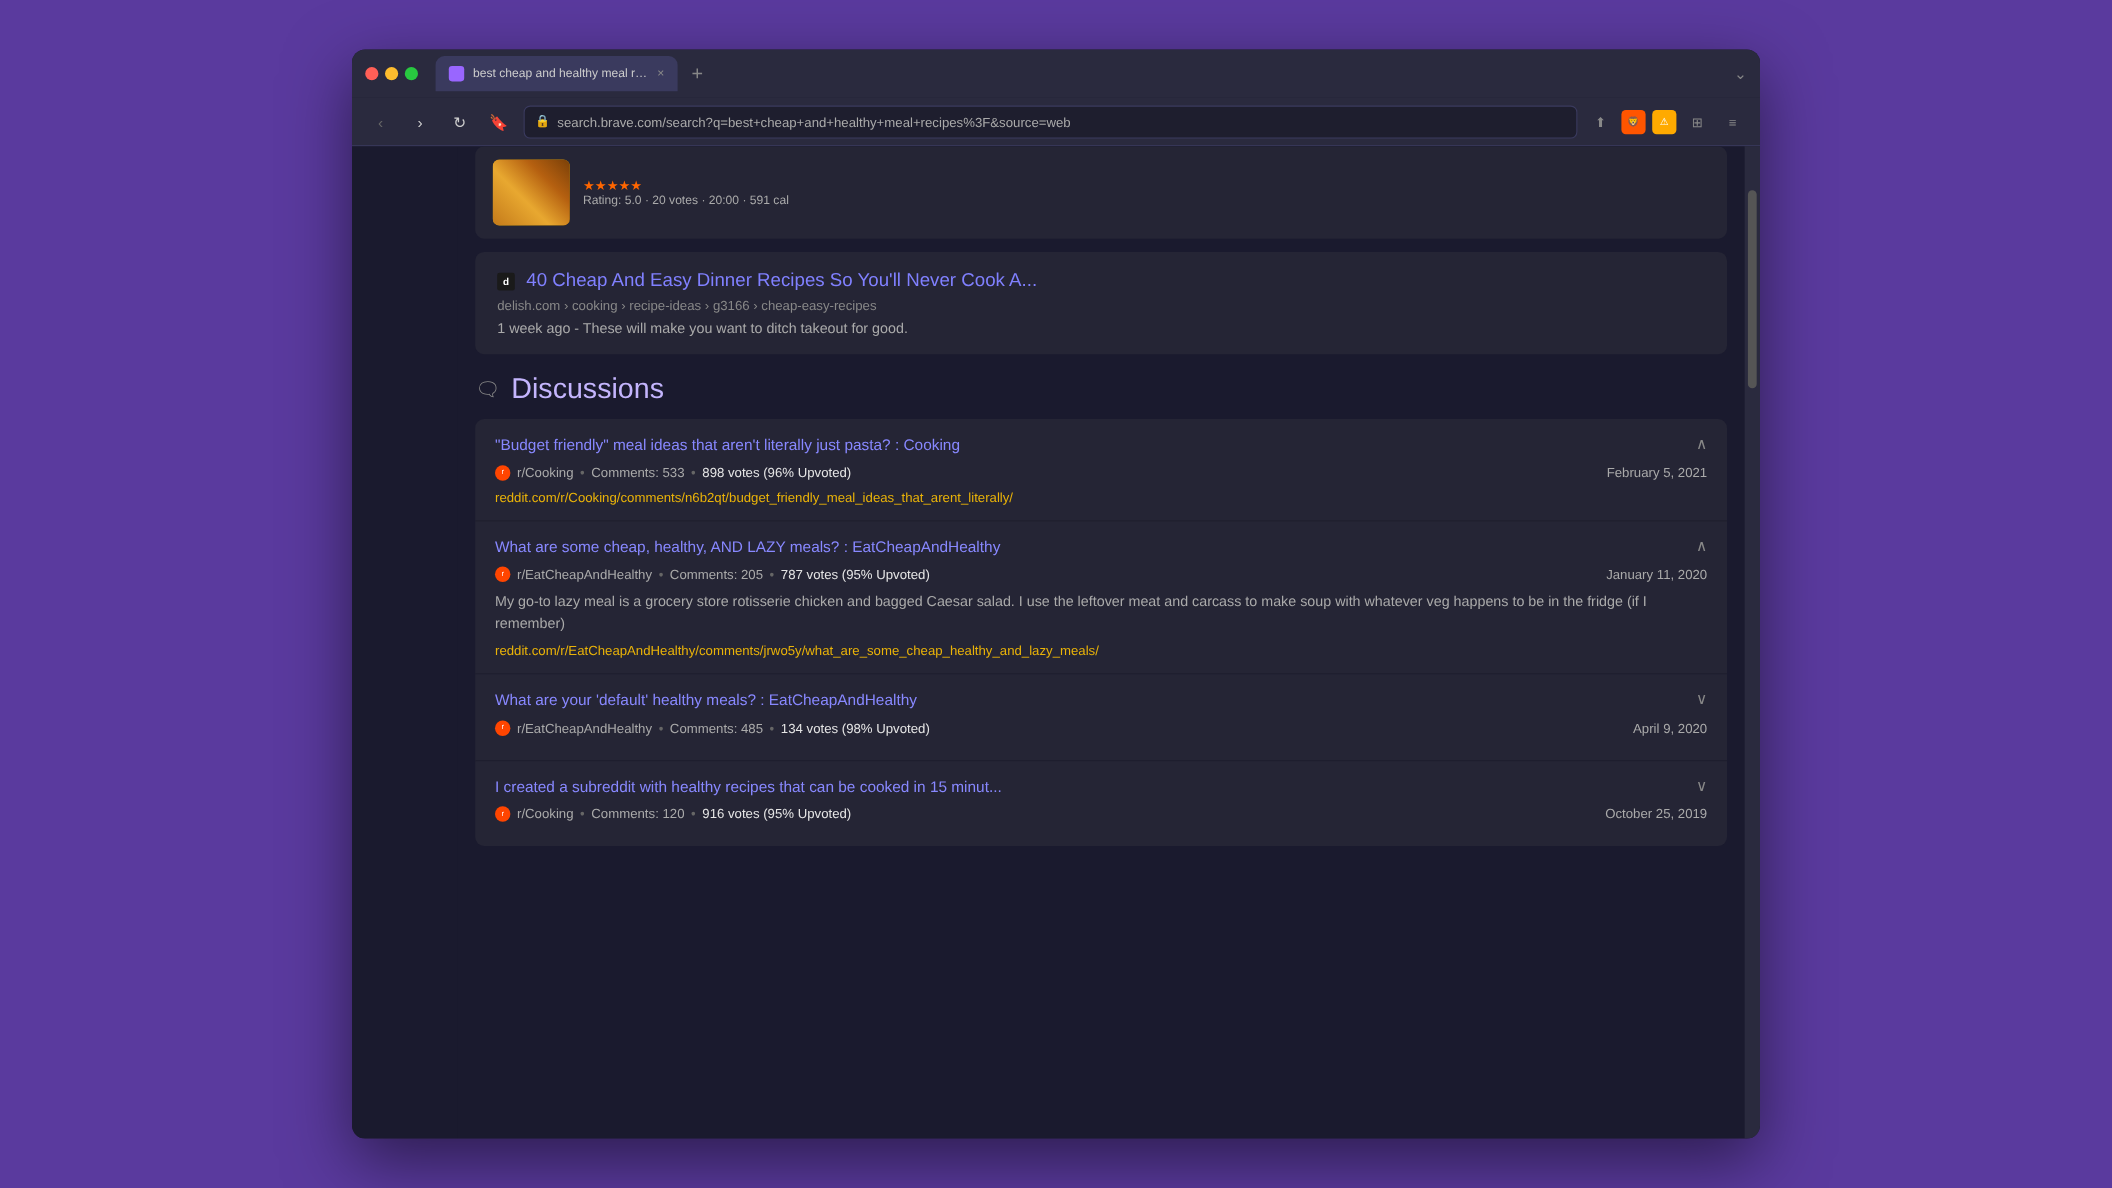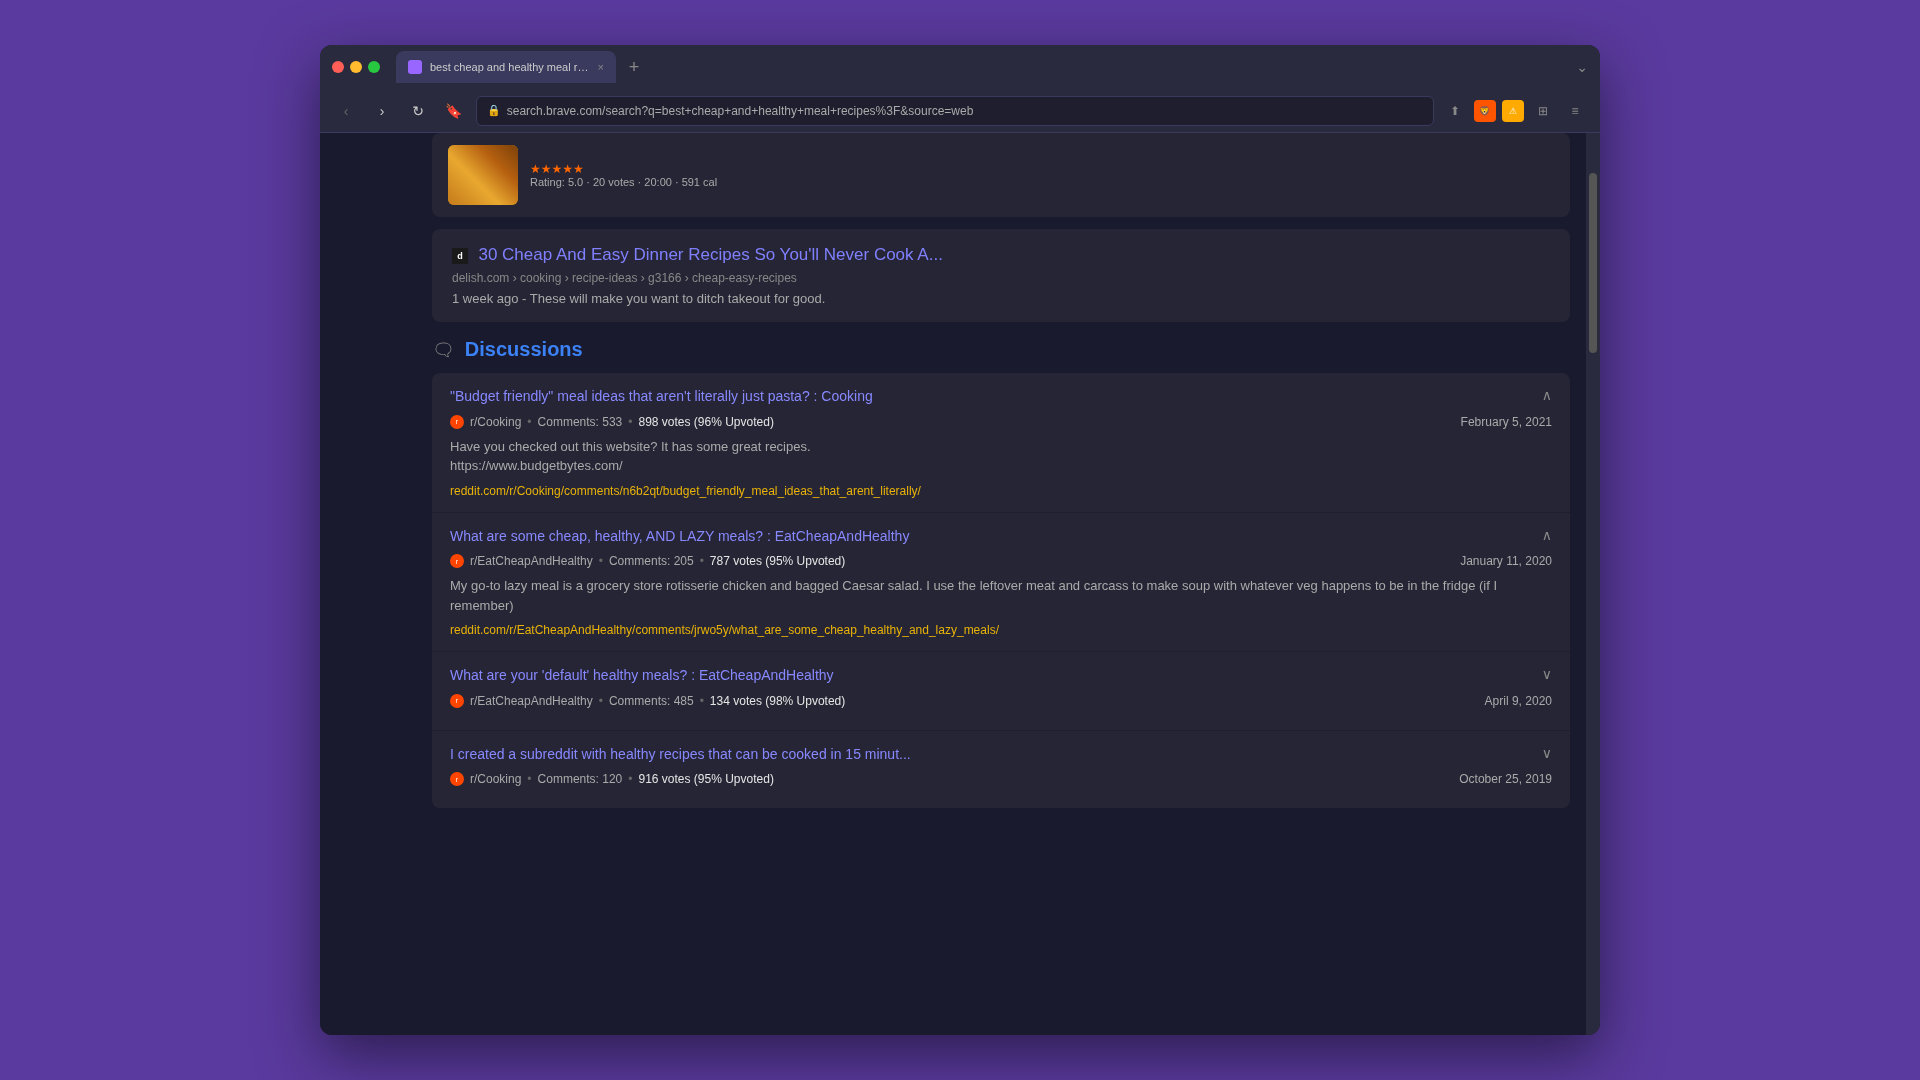--- a/index.html
+++ b/index.html
@@ -316,23 +316,23 @@
       display: flex;
       align-items: center;
       gap: 10px;
       margin-bottom: 12px;
     }
     .discussions-icon {
       color: #888;
       font-size: 18px;
     }
     .discussions-title {
-      font-size: 20px;
-      color: #3b82f6;
-      font-weight: 700;
+      font-size: 26px;
+      color: #c4b5fd;
+      font-weight: 400;
     }
 
     .disc-header {
       display: flex;
       align-items: flex-start;
       justify-content: space-between;
       margin-bottom: 8px;
     }
     .disc-title {
       font-size: 14px;
@@ -468,21 +468,21 @@
         </div>
         <div class="result-meta">
           <div class="star-rating">★★★★★</div>
           <div class="rating-text">Rating: 5.0 · 20 votes · 20:00 · 591 cal</div>
         </div>
       </div>
 
       <div class="delish-result">
         <div style="margin-bottom:6px;">
           <span class="site-favicon">d</span>
-          <span class="result-title">30 Cheap And Easy Dinner Recipes So You'll Never Cook A...</span>
+          <span class="result-title">40 Cheap And Easy Dinner Recipes So You'll Never Cook A...</span>
         </div>
         <div class="breadcrumb">delish.com › cooking › recipe-ideas › g3166 › cheap-easy-recipes</div>
         <div class="result-desc">1 week ago - These will make you want to ditch takeout for good.</div>
       </div>
 
       <div class="discussions-section">
         <div class="discussions-header">
           <span class="discussions-icon">🗨</span>
           <span class="discussions-title">Discussions</span>
         </div>
@@ -496,23 +496,20 @@
             </div>
             <div class="disc-meta">
               <div class="reddit-icon">r</div>
               <span class="disc-subreddit">r/Cooking</span>
               <span class="disc-dot">•</span>
               <span class="disc-comments">Comments: 533</span>
               <span class="disc-dot">•</span>
               <span class="disc-votes">898 votes (96% Upvoted)</span>
               <span class="disc-date">February 5, 2021</span>
             </div>
-            <div class="disc-body">
-              <span>Have you checked out this website? It has some great recipes.<br>https://www.budgetbytes.com/</span>
-            </div>
             <a class="disc-link">reddit.com/r/Cooking/comments/n6b2qt/budget_friendly_meal_ideas_that_arent_literally/</a>
           </div>
 
           <div class="disc-card-inner">
             <div class="disc-header">
               <span class="disc-title">What are some cheap, healthy, AND LAZY meals? : EatCheapAndHealthy</span>
               <span class="disc-chevron">∧</span>
             </div>
             <div class="disc-meta">
               <div class="reddit-icon">r</div>

